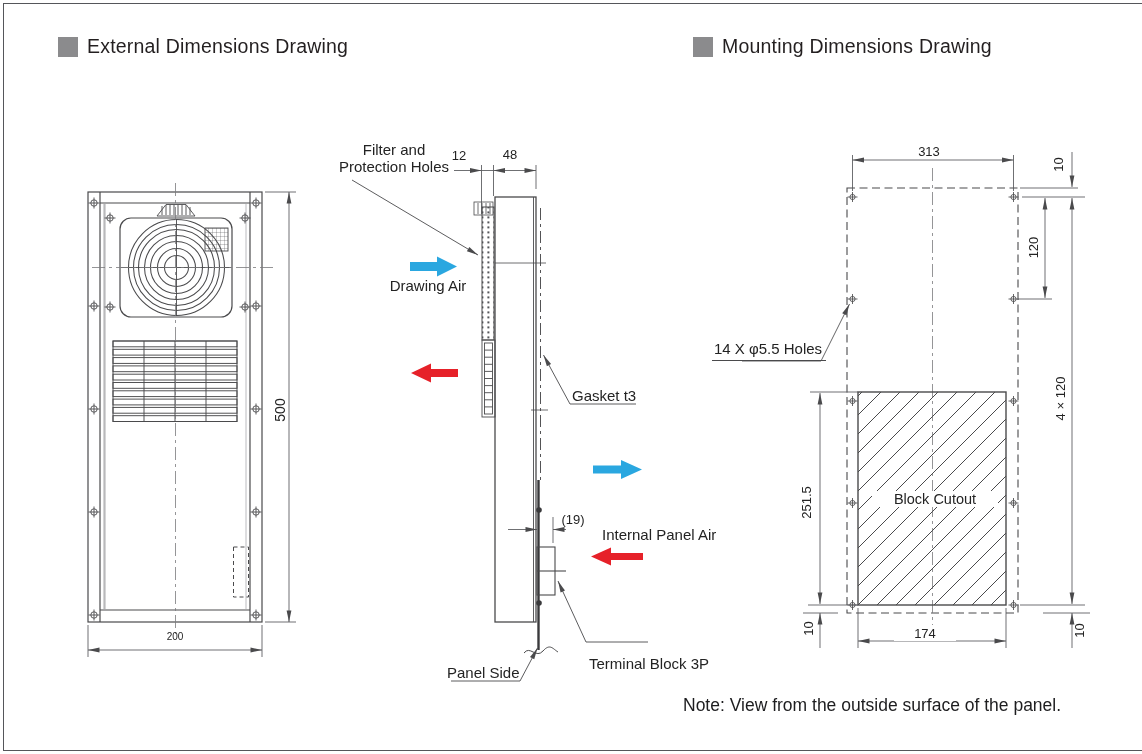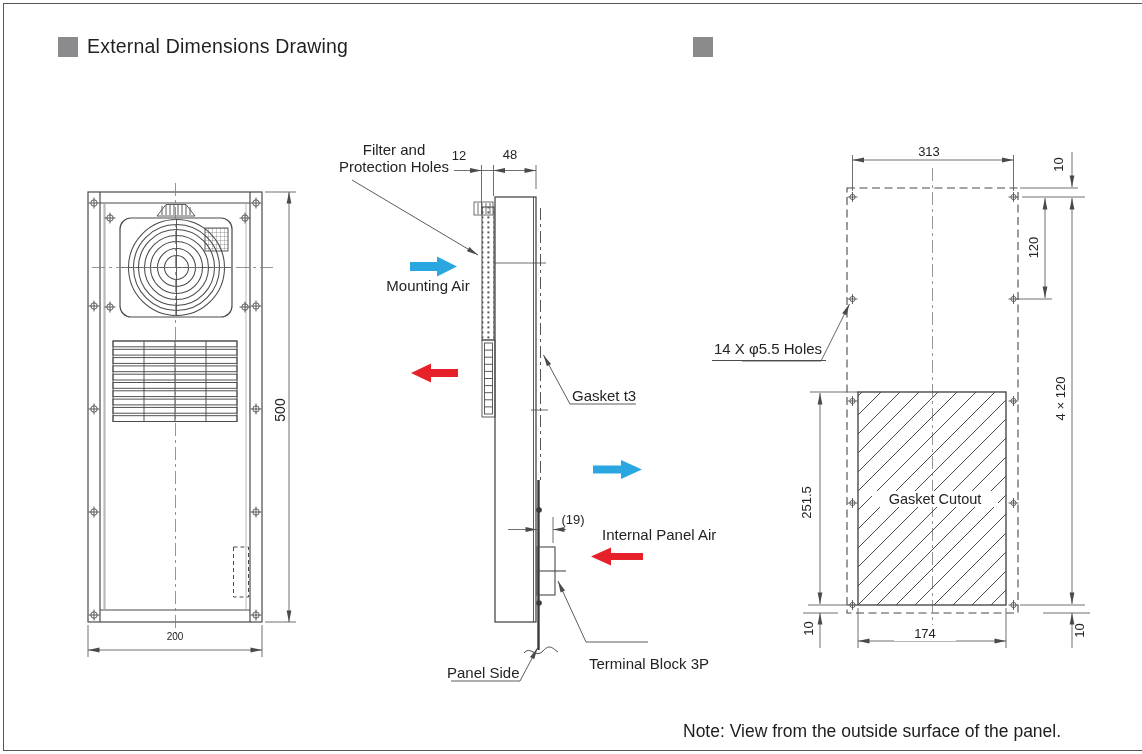--- a/index.html
+++ b/index.html
@@ -216,39 +216,40 @@
       <line x1="858" y1="608" x2="858" y2="648"></line>
       <line x1="1006" y1="608" x2="1006" y2="648"></line>
       <line x1="858" y1="641" x2="1006" y2="641" marker-start="url(#arw)" marker-end="url(#arw)"></line>
       <path d="M742,361 L821,361 L849.5,304" marker-end="url(#arw)" stroke="#4a4a4c"></path>
     </g>
   </svg>
 
   <span class="bullet" style="left:58px;top:37px;"></span>
   <div class="title" style="left:87px;top:35px;">External Dimensions Drawing</div>
   <span class="bullet" style="left:693px;top:37px;"></span>
+  <div class="title" style="left:722px;top:35px;">Mounting Dimensions Drawing</div>
 
   <div class="dim" style="left:145px;top:631px;width:60px;font-size:10px;">200</div>
   <div class="dim rot" style="left:250px;top:402px;width:60px;font-size:14px;">500</div>
 
   <div class="lbl ctr" style="left:324px;top:141px;width:140px;line-height:1.2;">Filter and</div>
   <div class="lbl ctr" style="left:324px;top:158px;width:140px;line-height:1.2;">Protection Holes</div>
   <div class="dim" style="left:444px;top:148px;width:30px;">12</div>
   <div class="dim" style="left:495px;top:147px;width:30px;">48</div>
-  <div class="lbl ctr" style="left:378px;top:277px;width:100px;">Mounting Air</div>
+  <div class="lbl ctr" style="left:378px;top:277px;width:100px;">Drawing Air</div>
   <div class="lbl" style="left:572px;top:387px;">Gasket t3</div>
   <div class="dim" style="left:553px;top:512px;width:40px;">(19)</div>
   <div class="lbl" style="left:602px;top:526px;">Internal Panel Air</div>
   <div class="lbl" style="left:589px;top:631px;margin-top:24px;">Terminal Block 3P</div>
   <div class="lbl" style="left:447px;top:664px;">Panel Side</div>
 
   <div class="dim" style="left:904px;top:144px;width:50px;">313</div>
   <div class="dim rot" style="left:1038px;top:157px;width:40px;">10</div>
   <div class="dim rot" style="left:1013px;top:240px;width:40px;">120</div>
   <div class="dim rot" style="left:1025px;top:391px;width:70px;">4 × 120</div>
   <div class="dim rot" style="left:776px;top:495px;width:60px;">251.5</div>
   <div class="dim rot" style="left:788px;top:621px;width:40px;">10</div>
   <div class="dim rot" style="left:1059px;top:623px;width:40px;">10</div>
   <div class="dim knock" style="left:894px;top:626px;width:56px;">174</div>
   <div class="lbl" style="left:712px;top:340px;border-bottom:1px solid #4a4a4c;padding:0 4px 3px 2px;">14 X φ5.5 Holes</div>
-  <div class="lbl ctr knock" style="left:872px;top:491px;width:120px;font-size:14.5px;">Gasket Cutout</div>
-  <div class="note" style="left:683px;top:721px;">Note: View from the outside surface of the panel.</div>
+  <div class="lbl ctr knock" style="left:872px;top:491px;width:120px;font-size:14.5px;">Block Cutout</div>
+  <div class="note" style="left:683px;top:695px;">Note: View from the outside surface of the panel.</div>
 </div>
 
 </body></html>

